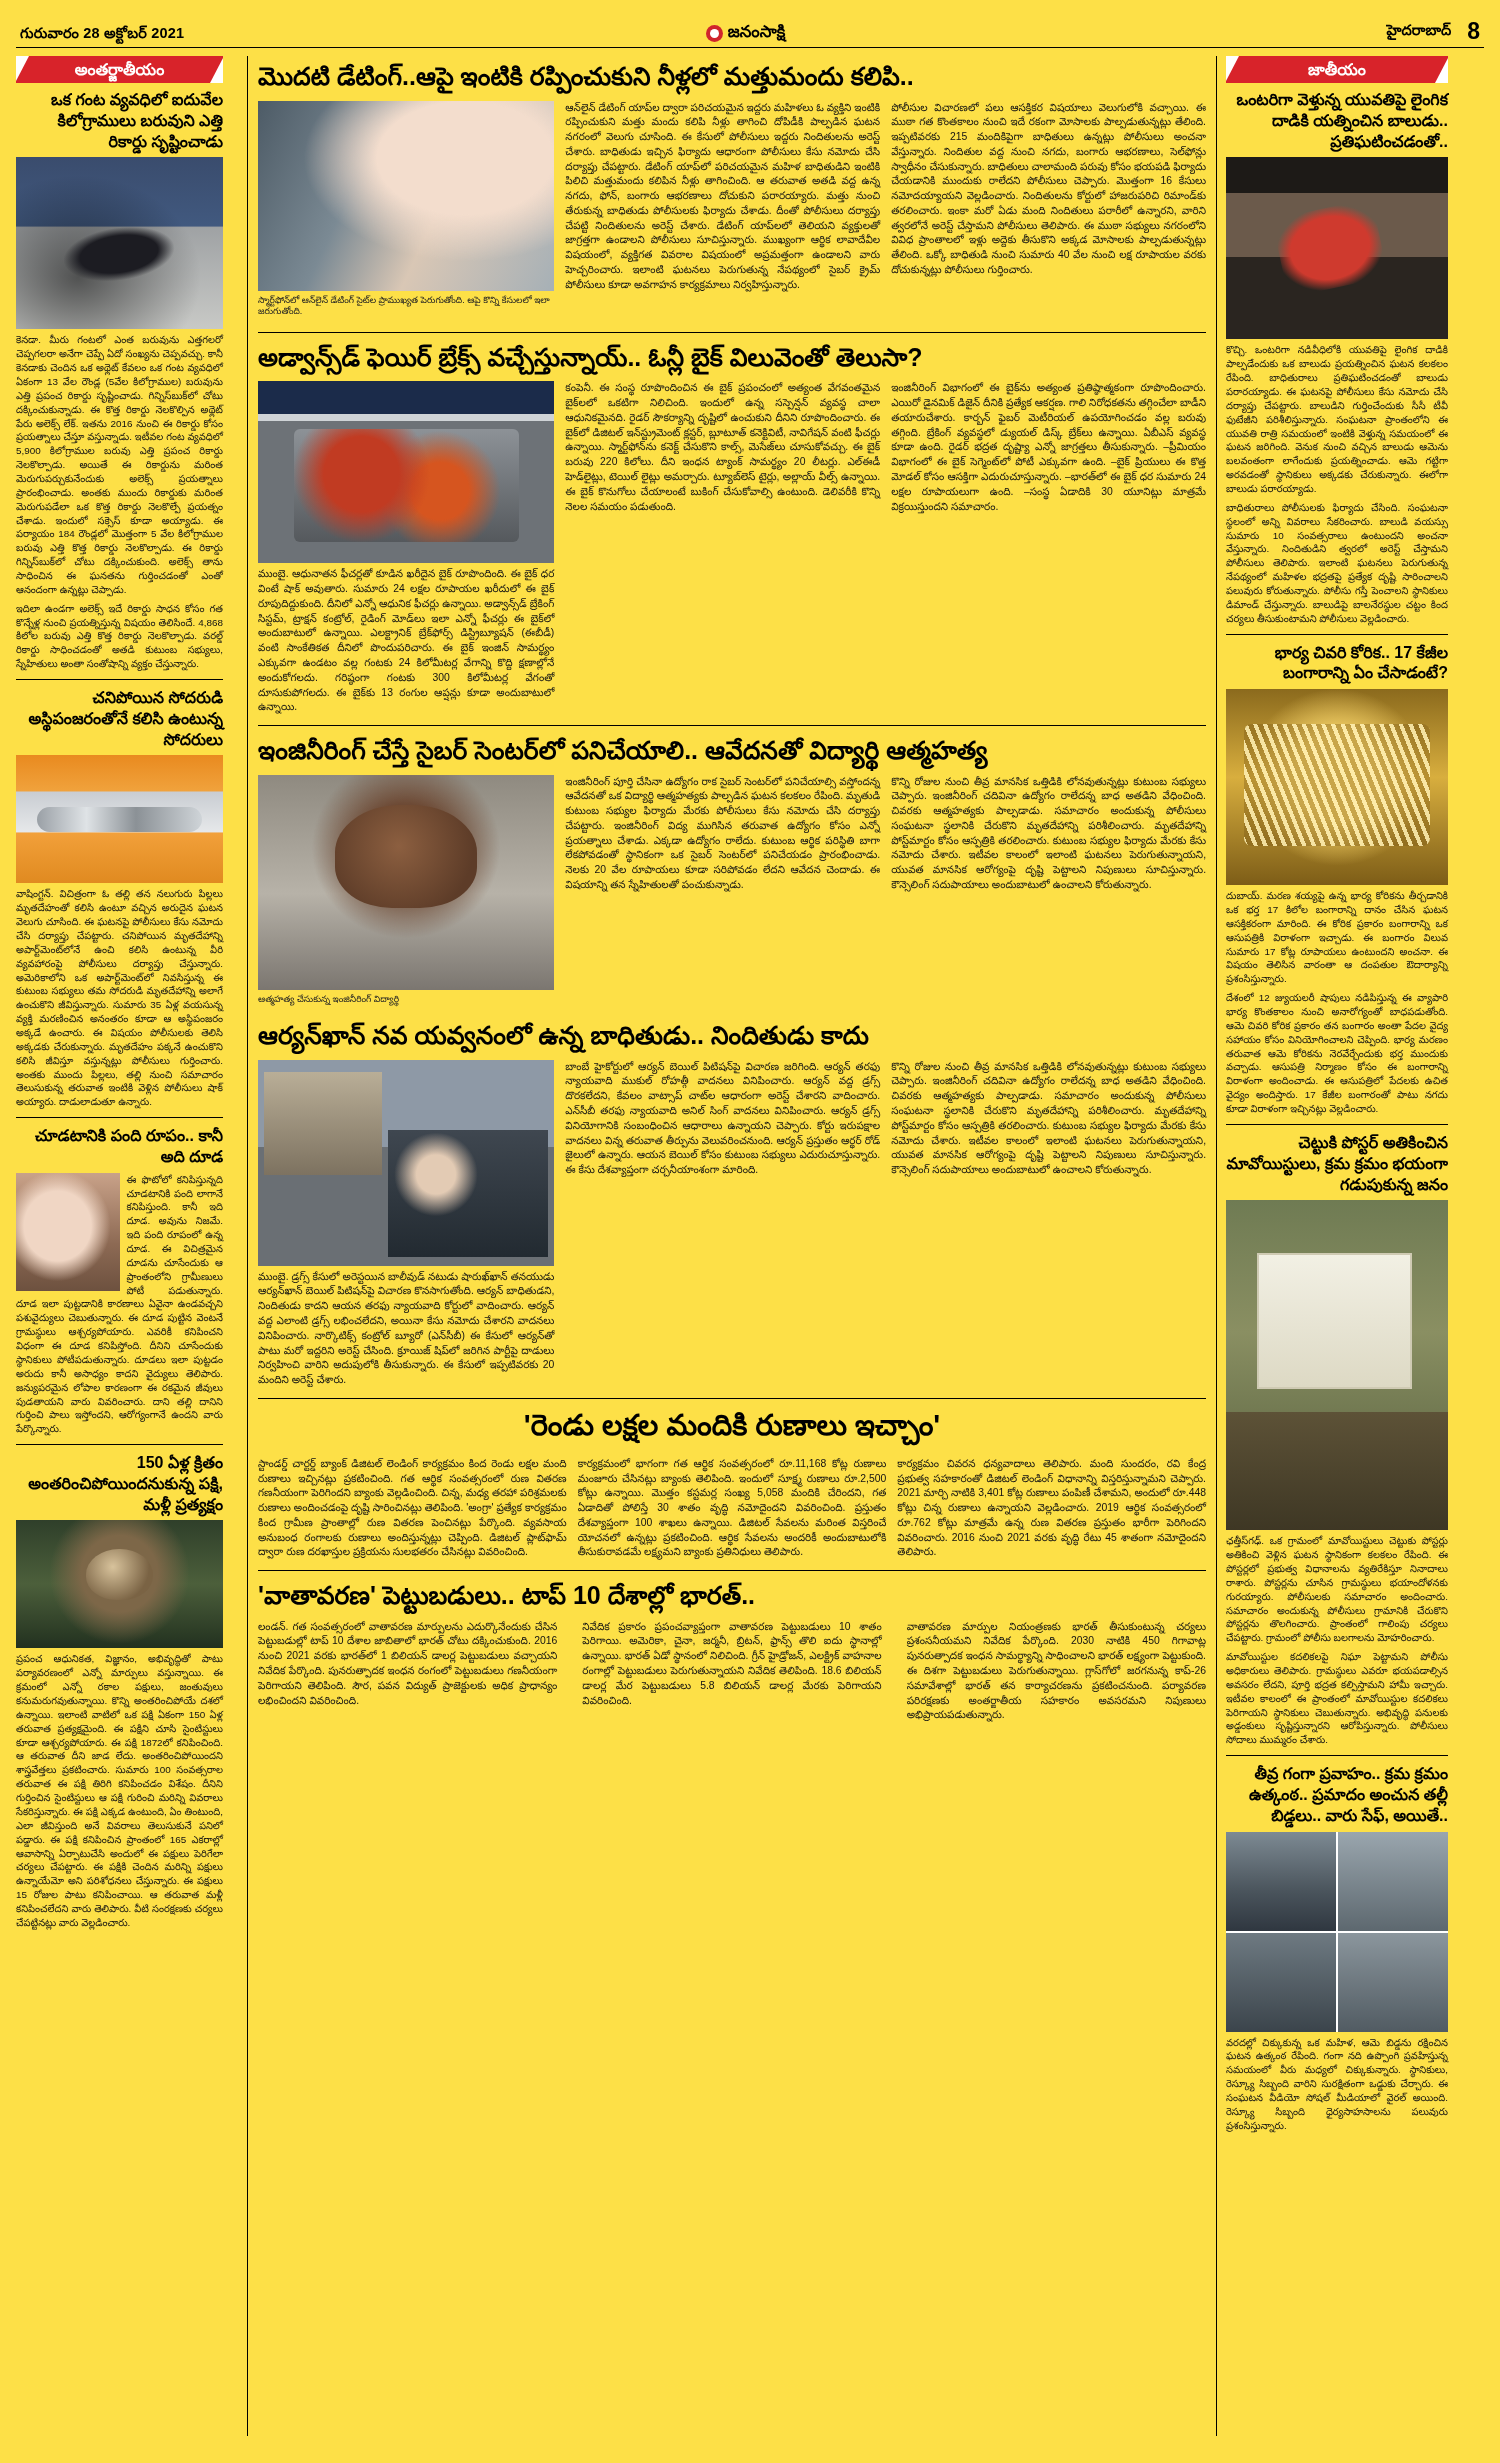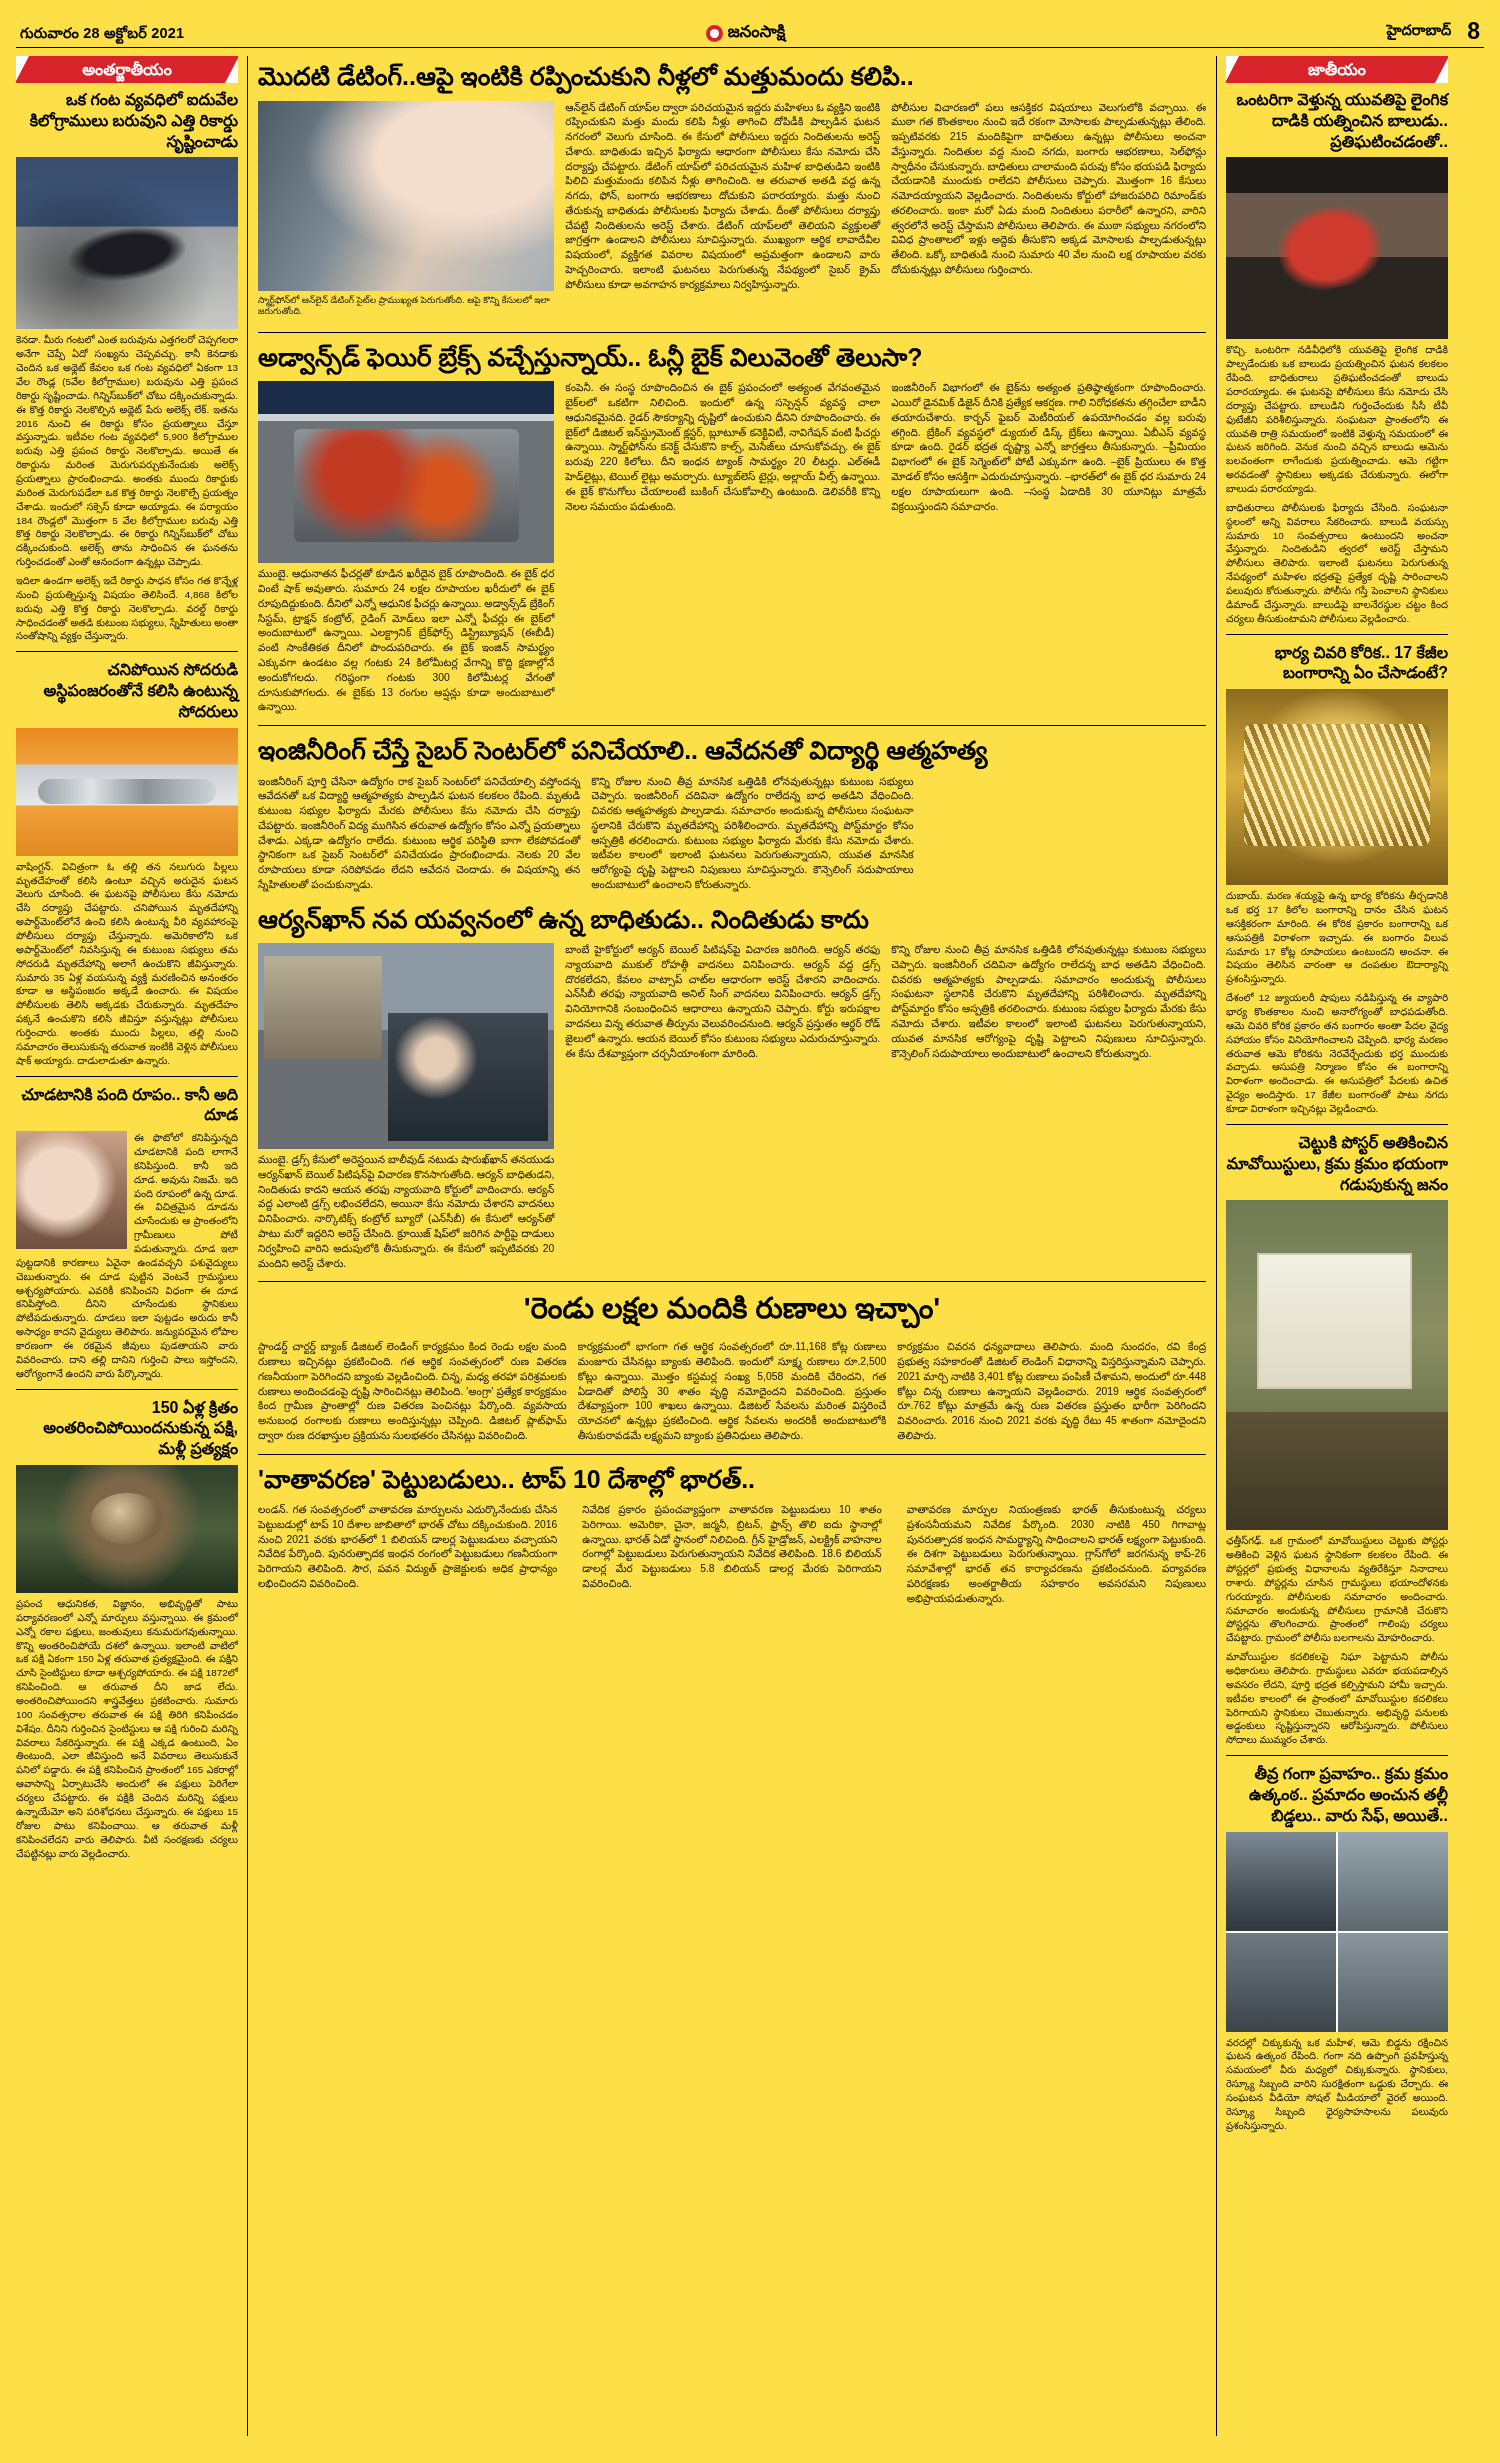--- a/index.html
+++ b/index.html
@@ -74,21 +74,21 @@
   
   .columns {
     display: flex;
     margin-top: 8px;
     height: 2380px;
   }
   .col-left  { width: 232px; }
   .col-mid   { width: 968px; padding: 0 10px; }
   .col-right { width: 232px; }
 
-  .col-left  { border-right: 1px solid #000; padding-right: 9px;}
+  .col-left  { border-right: 1px solid #000; padding-right: 24px;}
   .col-right { border-left: 1px solid #000; padding-left: 9px;}
 
   
   .ribbon {
     position: relative;
     height: 27px;
     background: #d8232a;
     color: #fff;
     text-align: center;
     font-size: 16px;
@@ -385,20 +385,24 @@
         </div>
         <div style="width:34%">
           <div class="body-text">ఇంజినీరింగ్ విభాగంలో ఈ బైక్‌ను అత్యంత ప్రతిష్ఠాత్మకంగా రూపొందించారు. ఎయిరో డైనమిక్ డిజైన్ దీనికి ప్రత్యేక ఆకర్షణ. గాలి నిరోధకతను తగ్గించేలా బాడీని తయారుచేశారు. కార్బన్ ఫైబర్ మెటీరియల్ ఉపయోగించడం వల్ల బరువు తగ్గింది. బ్రేకింగ్ వ్యవస్థలో డ్యుయల్ డిస్క్ బ్రేక్‌లు ఉన్నాయి. ఏబీఎస్ వ్యవస్థ కూడా ఉంది. రైడర్ భద్రత దృష్ట్యా ఎన్నో జాగ్రత్తలు తీసుకున్నారు. –ప్రీమియం విభాగంలో ఈ బైక్ సెగ్మెంట్‌లో పోటీ ఎక్కువగా ఉంది. –బైక్ ప్రియులు ఈ కొత్త మోడల్ కోసం ఆసక్తిగా ఎదురుచూస్తున్నారు. –భారత్‌లో ఈ బైక్ ధర సుమారు 24 లక్షల రూపాయలుగా ఉంది. –సంస్థ ఏడాదికి 30 యూనిట్లు మాత్రమే విక్రయిస్తుందని సమాచారం.</div>
         </div>
       </div>
 
       <hr class="mid-rule">
 
       <h2 class="hl-lg">ఇంజినీరింగ్ చేస్తే సైబర్ సెంటర్‌లో పనిచేయాలి.. ఆవేదనతో విద్యార్థి ఆత్మహత్య</h2>
       <div style="display:flex; gap:11px;">
+        <div style="width:32%">
+          <div class="photo ph-portrait"></div>
+          <div class="cap">ఆత్మహత్య చేసుకున్న ఇంజినీరింగ్ విద్యార్థి</div>
+        </div>
         <div style="width:34%">
           <div class="body-text">ఇంజినీరింగ్ పూర్తి చేసినా ఉద్యోగం రాక సైబర్ సెంటర్‌లో పనిచేయాల్సి వస్తోందన్న ఆవేదనతో ఒక విద్యార్థి ఆత్మహత్యకు పాల్పడిన ఘటన కలకలం రేపింది. మృతుడి కుటుంబ సభ్యుల ఫిర్యాదు మేరకు పోలీసులు కేసు నమోదు చేసి దర్యాప్తు చేపట్టారు. ఇంజినీరింగ్ విద్య ముగిసిన తరువాత ఉద్యోగం కోసం ఎన్నో ప్రయత్నాలు చేశాడు. ఎక్కడా ఉద్యోగం రాలేదు. కుటుంబ ఆర్థిక పరిస్థితి బాగా లేకపోవడంతో స్థానికంగా ఒక సైబర్ సెంటర్‌లో పనిచేయడం ప్రారంభించాడు. నెలకు 20 వేల రూపాయలు కూడా సరిపోవడం లేదని ఆవేదన చెందాడు. ఈ విషయాన్ని తన స్నేహితులతో పంచుకున్నాడు.</div>
         </div>
         <div style="width:34%">
           <div class="body-text">కొన్ని రోజుల నుంచి తీవ్ర మానసిక ఒత్తిడికి లోనవుతున్నట్లు కుటుంబ సభ్యులు చెప్పారు. ఇంజినీరింగ్ చదివినా ఉద్యోగం రాలేదన్న బాధ అతడిని వేధించింది. చివరకు ఆత్మహత్యకు పాల్పడాడు. సమాచారం అందుకున్న పోలీసులు సంఘటనా స్థలానికి చేరుకొని మృతదేహాన్ని పరిశీలించారు. మృతదేహాన్ని పోస్ట్‌మార్టం కోసం ఆస్పత్రికి తరలించారు. కుటుంబ సభ్యుల ఫిర్యాదు మేరకు కేసు నమోదు చేశారు. ఇటీవల కాలంలో ఇలాంటి ఘటనలు పెరుగుతున్నాయని, యువత మానసిక ఆరోగ్యంపై దృష్టి పెట్టాలని నిపుణులు సూచిస్తున్నారు. కౌన్సెలింగ్ సదుపాయాలు అందుబాటులో ఉంచాలని కోరుతున్నారు.</div>
         </div>
       </div>
 
       <h2 class="hl-lg" style="margin-top:10px">ఆర్యన్‌ఖాన్ నవ యవ్వనంలో ఉన్న బాధితుడు.. నిందితుడు కాదు</h2>
       <div style="display:flex; gap:11px;">

